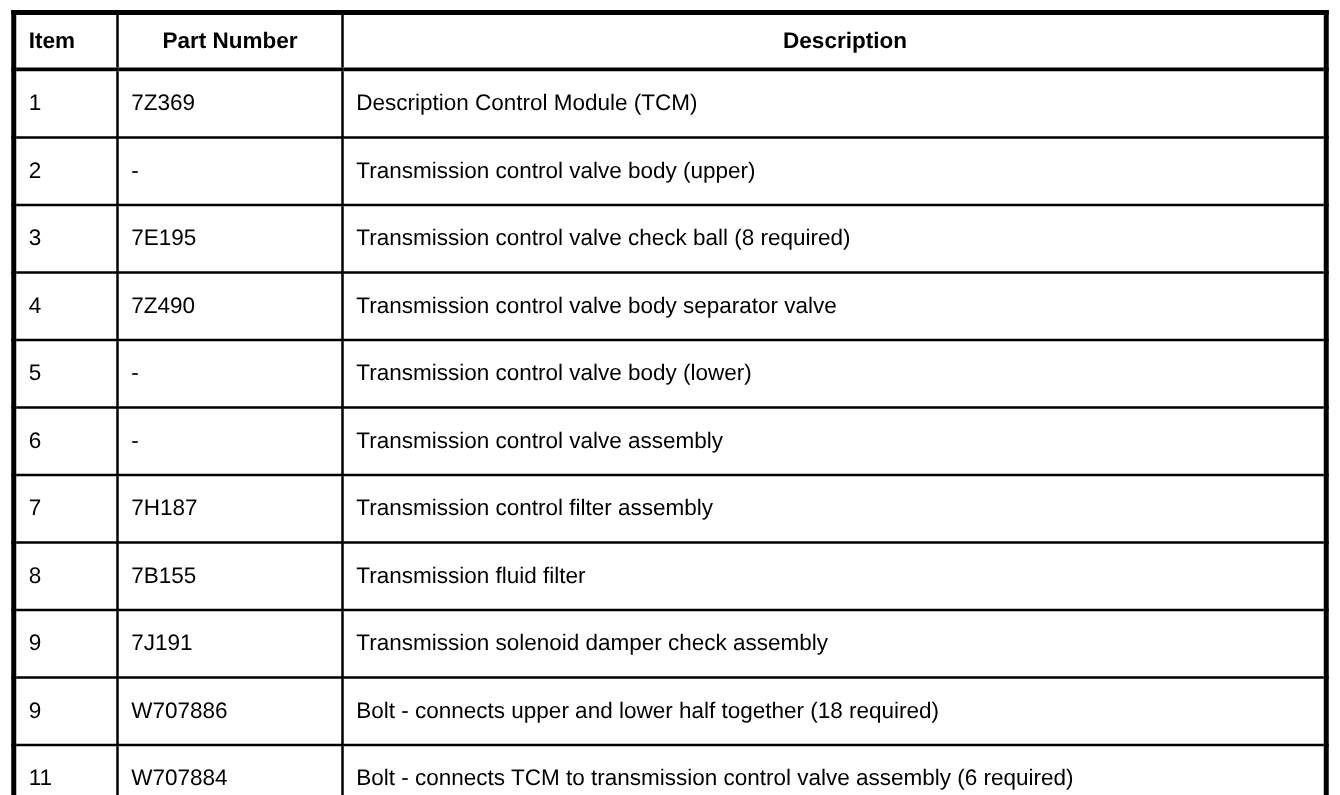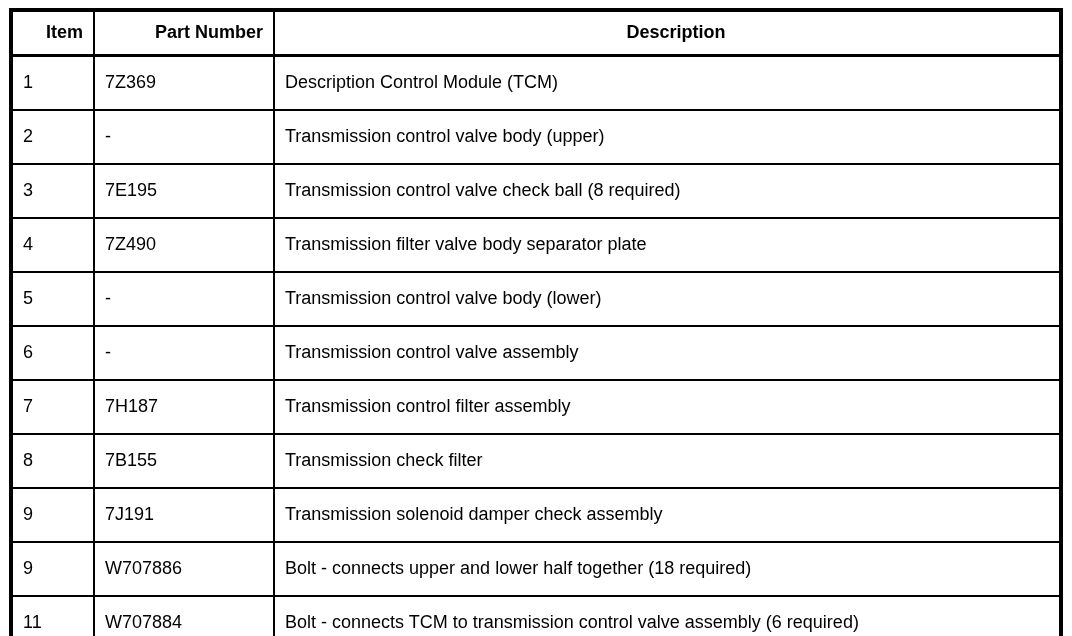--- a/index.html
+++ b/index.html
@@ -30,28 +30,28 @@
     line-height: 1.1;
     padding: 4px 10px;
     vertical-align: middle;
     overflow: hidden;
     white-space: nowrap;
   }
   table.parts-table thead th {
     font-weight: bold;
     height: 34px;
     border-bottom-width: 3px;
-    text-align: right;
+    text-align: center;
   }
   table.parts-table thead th.col-desc {
     text-align: center;
     padding-left: 28px;
   }
   table.parts-table thead th.col-item {
-    text-align: right;
+    text-align: left;
   }
   table.parts-table tbody td {
     height: 44px;
     font-weight: normal;
     text-align: left;
   }
   .col-item  { width: 60px;  }
   .col-part  { width: 158px; }
   .col-desc  { width: auto;  }
 </style>
@@ -79,41 +79,41 @@
           <td class="col-desc">Transmission control valve body (upper)</td>
         </tr>
         <tr>
           <td class="col-item">3</td>
           <td class="col-part">7E195</td>
           <td class="col-desc">Transmission control valve check ball (8 required)</td>
         </tr>
         <tr>
           <td class="col-item">4</td>
           <td class="col-part">7Z490</td>
-          <td class="col-desc">Transmission filter valve body separator plate</td>
+          <td class="col-desc">Transmission control valve body separator valve</td>
         </tr>
         <tr>
           <td class="col-item">5</td>
           <td class="col-part">-</td>
           <td class="col-desc">Transmission control valve body (lower)</td>
         </tr>
         <tr>
           <td class="col-item">6</td>
           <td class="col-part">-</td>
           <td class="col-desc">Transmission control valve assembly</td>
         </tr>
         <tr>
           <td class="col-item">7</td>
           <td class="col-part">7H187</td>
           <td class="col-desc">Transmission control filter assembly</td>
         </tr>
         <tr>
           <td class="col-item">8</td>
           <td class="col-part">7B155</td>
-          <td class="col-desc">Transmission check filter</td>
+          <td class="col-desc">Transmission fluid filter</td>
         </tr>
         <tr>
           <td class="col-item">9</td>
           <td class="col-part">7J191</td>
           <td class="col-desc">Transmission solenoid damper check assembly</td>
         </tr>
         <tr>
           <td class="col-item">9</td>
           <td class="col-part">W707886</td>
           <td class="col-desc">Bolt - connects upper and lower half together (18 required)</td>

